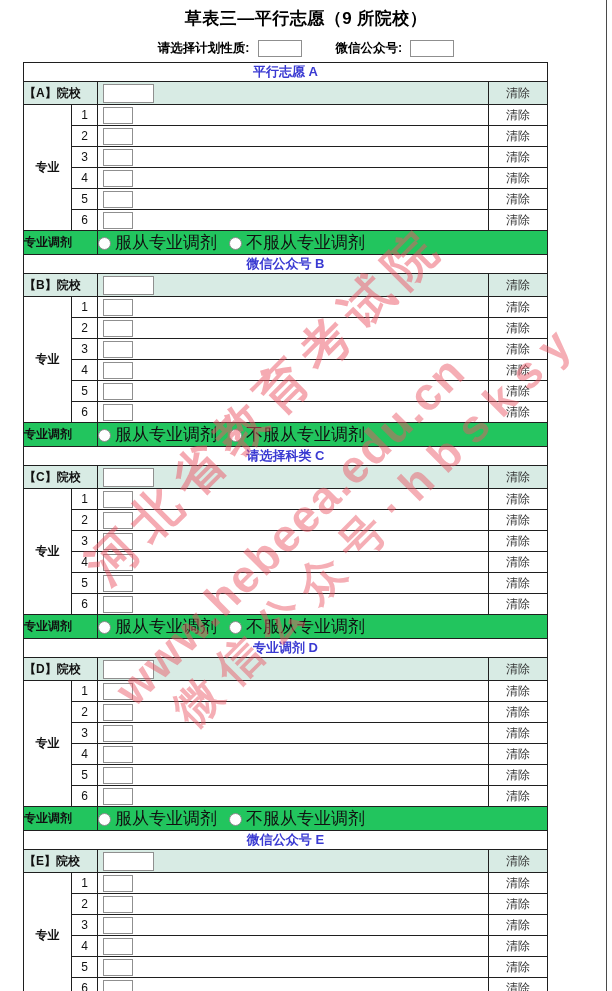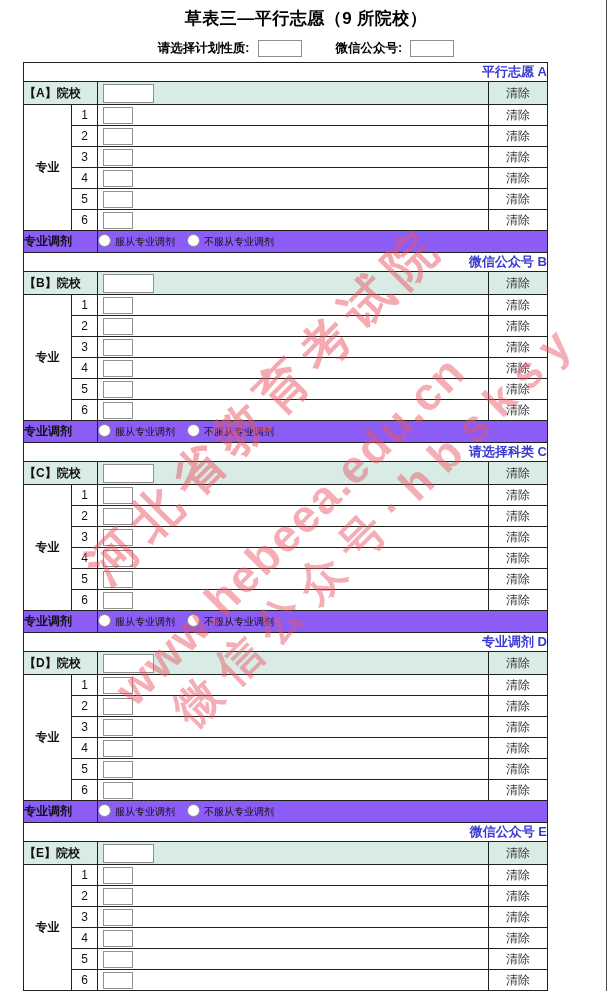--- a/index.html
+++ b/index.html
@@ -13,34 +13,34 @@
   
   .title{text-align:center;font-weight:bold;font-size:17px;padding-top:7px;letter-spacing:0.5px;color:#000;}
   .filters{display:flex;justify-content:center;align-items:flex-end;gap:8px;margin-top:5px;height:22px;}
   .flabel{font-weight:bold;font-size:12.5px;color:#000;}
   .fgap{width:18px;}
   .filters input{width:44px;height:17px;border:1px solid #8f8f8f;background:#fff;outline:none;box-sizing:border-box;}
 
   
   table.form-table{border-collapse:collapse;table-layout:fixed;width:524px;margin:5px 0 0 23px;}
   .form-table td{border:1px solid #1f1f1f;padding:0;font-size:12px;vertical-align:middle;overflow:hidden;}
-  tr.sec-header td{height:16px;text-align:right;color:#3a3ad2;font-weight:bold;font-size:13px;background:#fff;}
+  tr.sec-header td{height:16px;text-align:center;color:#3a3ad2;font-weight:bold;font-size:13px;background:#fff;}
   tr.college-row td{height:22px;background:#d8ebe4;}
   .clg-label{font-weight:bold;font-size:13px;padding-left:7px;}
   .clg-input{width:51px;height:19px;border:1px solid #8f8f8f;background:#fff;display:block;margin-left:5px;box-sizing:border-box;outline:none;}
   tr.major-row td{height:20px;background:#fff;}
   .major-label{font-weight:bold;font-size:13px;text-align:center;background:#fff;}
   .num-cell{text-align:center;font-size:12px;}
   .mjr-input{width:30px;height:17px;border:1px solid #8f8f8f;background:#fff;display:block;margin-left:5px;box-sizing:border-box;outline:none;}
   .clear-cell{text-align:center;color:#333;font-size:12px;cursor:pointer;}
-  tr.adjust-row td{height:21px;background:#8b5cf6;}
+  tr.adjust-row td{height:21px;background:#22c55e;}
   .adj-label{font-weight:bold;font-size:13px;padding-left:7px;}
   .adj-content{padding-left:8px;}
   .radio{display:inline-block;width:11px;height:11px;border:1px solid #8a8a8a;border-radius:50%;background:#fefefe;vertical-align:-2px;margin-right:4px;}
-  .rlabel{font-size:10px;color:#111;font-family:Liberation Serif, serif;}
+  .rlabel{font-size:17px;color:#111;font-family:Liberation Serif, serif;}
   .rgroup2{margin-left:12px;}
 
   
   .wm{position:absolute;transform:translate(-50%,-50%) rotate(-45deg);transform-origin:center;
       font-weight:bold;white-space:nowrap;pointer-events:none;z-index:9;}
   .wm-a{left:265px;top:405px;font-size:50px;letter-spacing:10px;color:rgba(235,86,101,0.50);}
   .wm-b{left:290px;top:530px;font-size:46px;letter-spacing:2px;color:rgba(235,86,101,0.48);}
   .wm-c{left:377px;top:523px;font-size:45px;letter-spacing:13px;color:rgba(235,86,101,0.48);}
 </style>
 </head>

